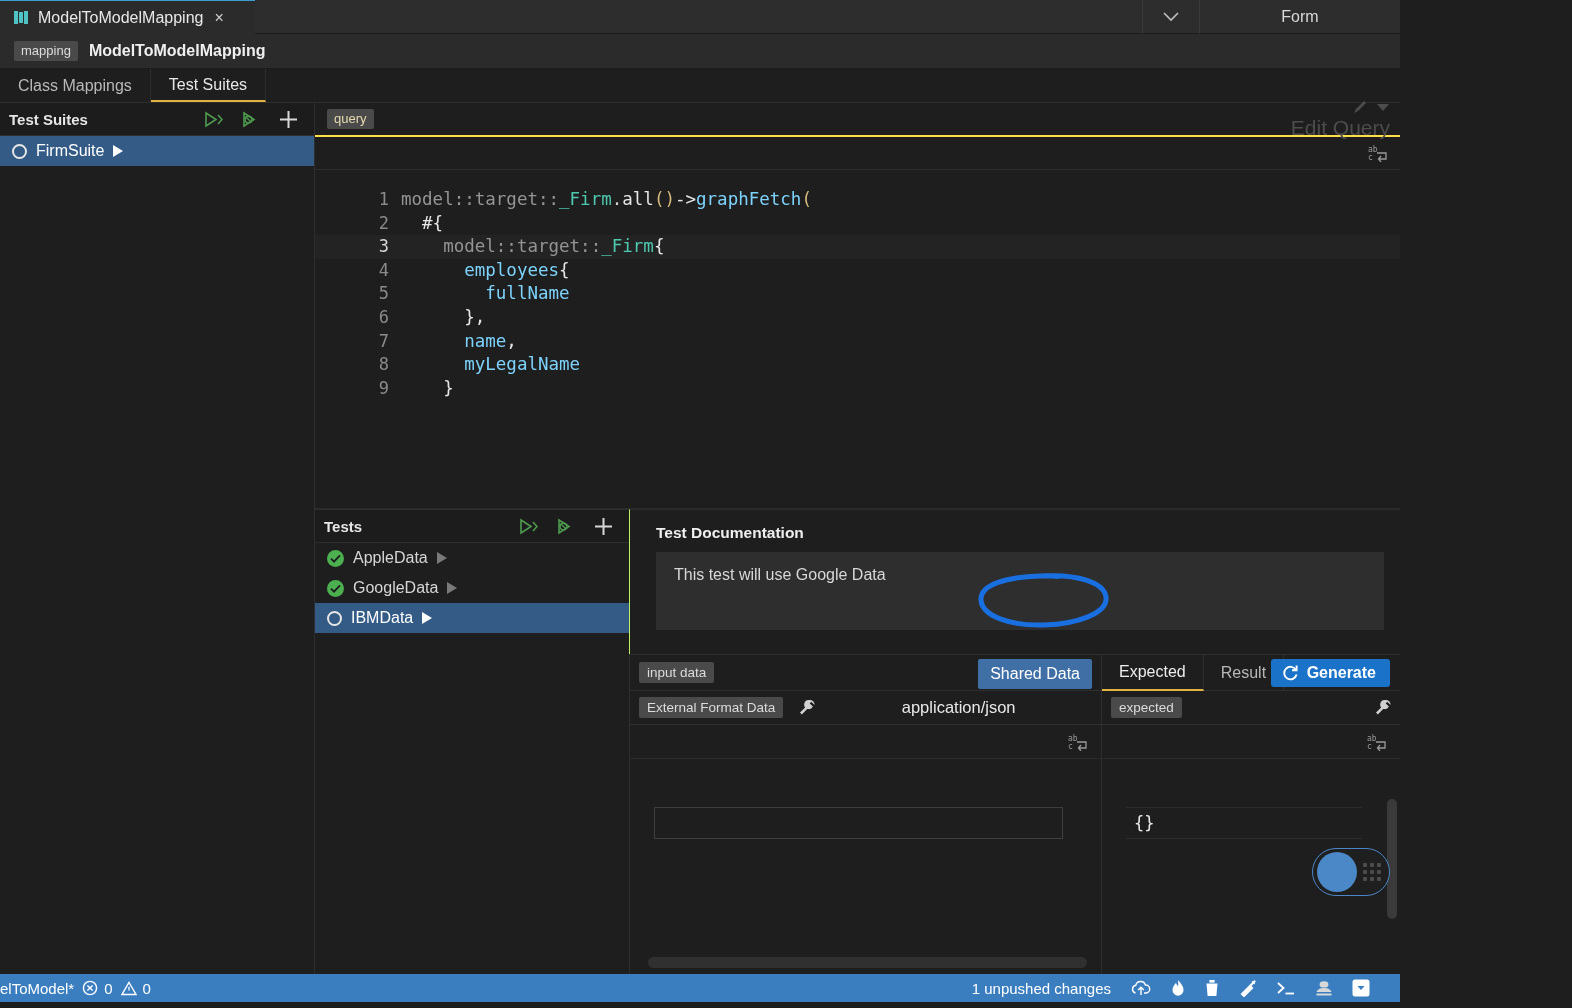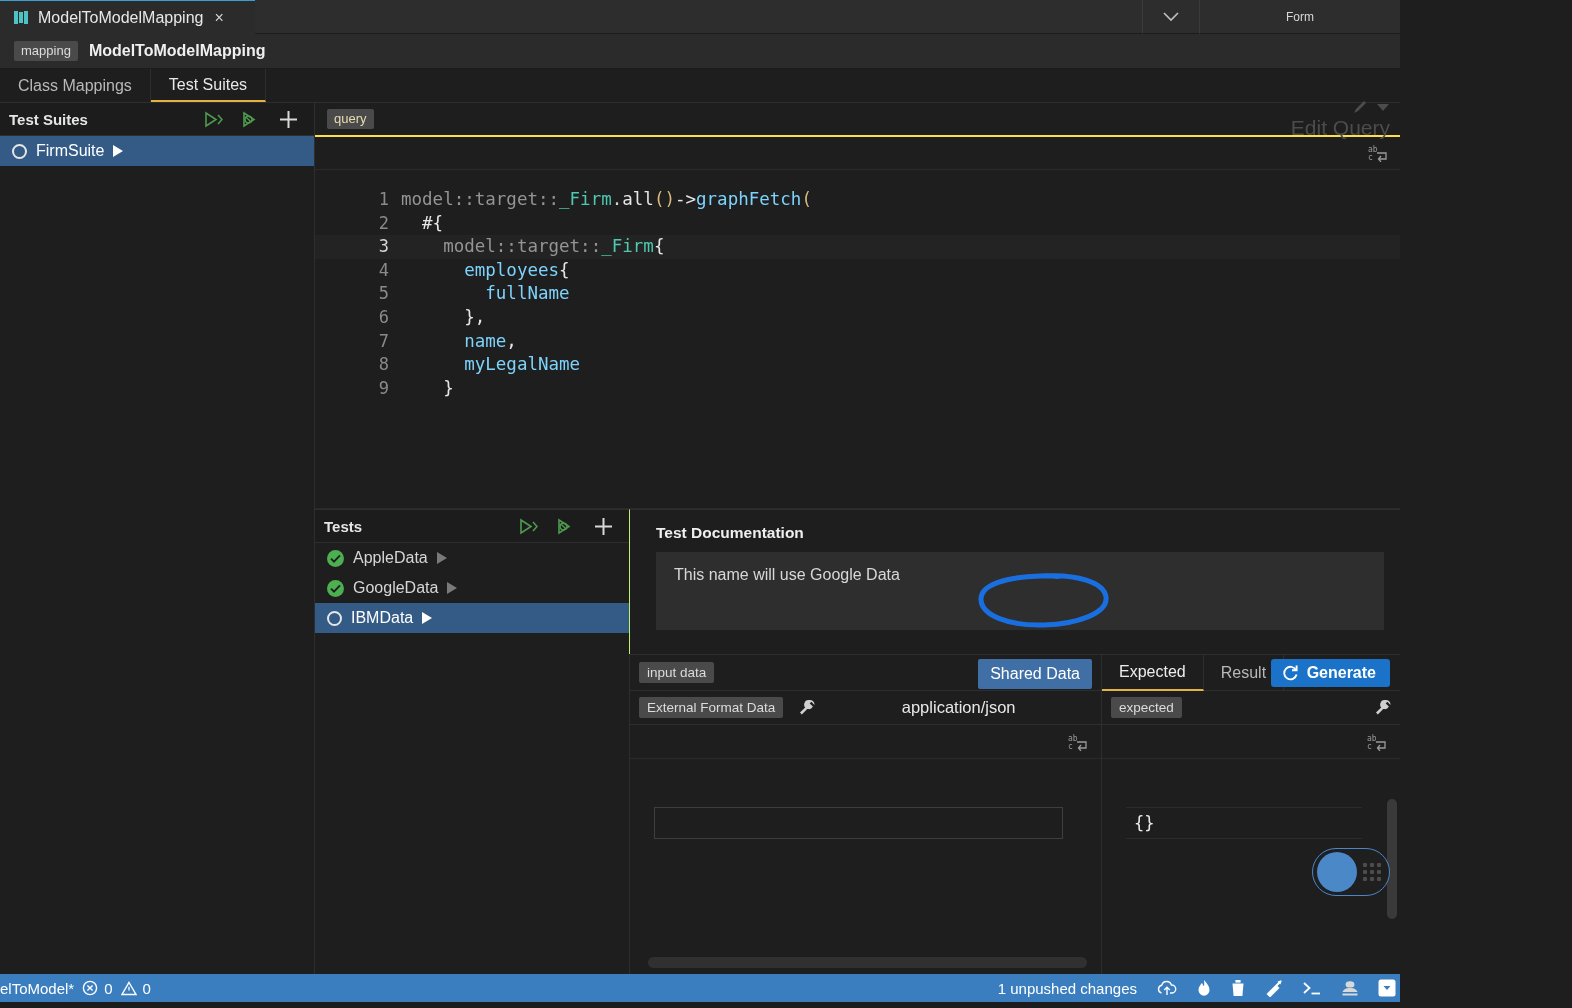--- a/index.html
+++ b/index.html
@@ -21,21 +21,21 @@
   }
   .tab-icon { width: 15px; height: 13px; display: inline-block; position: relative; }
   .tab-icon i { position: absolute; top: 0; width: 4px; height: 13px; background: #4fc3c3; }
   .tab-icon i:nth-child(1) { left: 0; } .tab-icon i:nth-child(2) { left: 5px; height: 11px; top:1px;} .tab-icon i:nth-child(3) { left: 10px; }
   .tab-label { font-size: 16px; color: #e8e8e8; white-space: nowrap; }
   .tab-close { font-size: 16px; color: #d0d0d0; cursor: pointer; line-height: 1; margin-left: 2px; }
   .tabbar-fill { flex: 1; background: #2d2d2d; border-bottom: 1px solid #1c1c1c;}
   .tab-chevron { width: 58px; background: #2d2d2d; display:flex; align-items:center; justify-content:center;
                  border-left: 1px solid #3a3a3a; border-right: 1px solid #3a3a3a; border-bottom: 1px solid #1c1c1c;}
   .tab-form { width: 200px; background: #2d2d2d; display:flex; align-items:center; justify-content:center;
-              font-size: 12px; color: #d8d8d8; border-bottom: 1px solid #1c1c1c;}
+              font-size: 16px; color: #d8d8d8; border-bottom: 1px solid #1c1c1c;}
 
   
   .breadcrumb { height: 35px; background: #2b2b2b; display: flex; align-items: center; gap: 11px; padding: 0 14px;
                 flex: 0 0 35px; border-bottom: 1px solid #1c1c1c;}
   .chip { background: #4a4a4a; color: #dcdcdc; font-size: 13px; padding: 3px 7px; border-radius: 2px; line-height: 1.1;}
   .breadcrumb-title { font-size: 16px; font-weight: bold; color: #f0f0f0; }
 
   
   .subtabs { height: 34px; background: #1e1e1e; display: flex; align-items: stretch; flex: 0 0 34px;
              border-bottom: 1px solid #2e2e2e;}
@@ -135,21 +135,21 @@
          border: 1px solid #4a86c8; border-radius: 24px; background: #1f1f1f; display: flex; align-items: center;
          padding-left: 4px; }
   .fab-circle { width: 40px; height: 40px; border-radius: 50%; background: #4a88c7; }
   .dots { display: grid; grid-template-columns: repeat(3, 4px); gap: 3px; margin-left: 6px;}
   .dots i { width: 4px; height: 4px; background: #4c4c4c; border-radius: 1px; }
 
   
   .statusbar { height: 28px; flex: 0 0 28px; background: #3a7ebf; display: flex; align-items: center;
                color: #ffffff; font-size: 15px; }
   .sb-left { display:flex; align-items:center; gap: 8px; padding-left: 0px; }
-  .sb-right { margin-left: auto; display: flex; align-items: center; gap: 19px; padding-right: 4px;}
+  .sb-right { margin-left: auto; display: flex; align-items: center; gap: 19px; padding-right: 30px;}
   .sb-item { display:flex; align-items:center; gap: 6px; cursor: pointer;}
   .sb-text { white-space: nowrap; }
   .bottomstrip { height: 6px; background: #1c1c1c; flex: 0 0 6px;}
 </style>
 </head>
 <body>
 
 <div id="app">
 
   <div class="tabbar">
@@ -329,21 +329,21 @@
               <div class="list-row selected">
                 <span class="circle-o"></span>
                 <span>IBMData</span>
                 <span class="play-sm"></span>
               </div>
             </div>
         </div>
 
         <div class="docpanel">
           <div class="doc-title">Test Documentation</div>
-          <div class="doc-box">This name will use Google Data</div>
+          <div class="doc-box">This test will use Google Data</div>
         </div>
       </div>
 
       <div class="lowerrow">
         <div class="lowerspacer"></div>
         <div class="lowerpanes">
 
           <div class="pane pane-left">
             <div class="pane-tabs" style="padding-left:9px;">
               <span class="chip-sm">input data</span>

